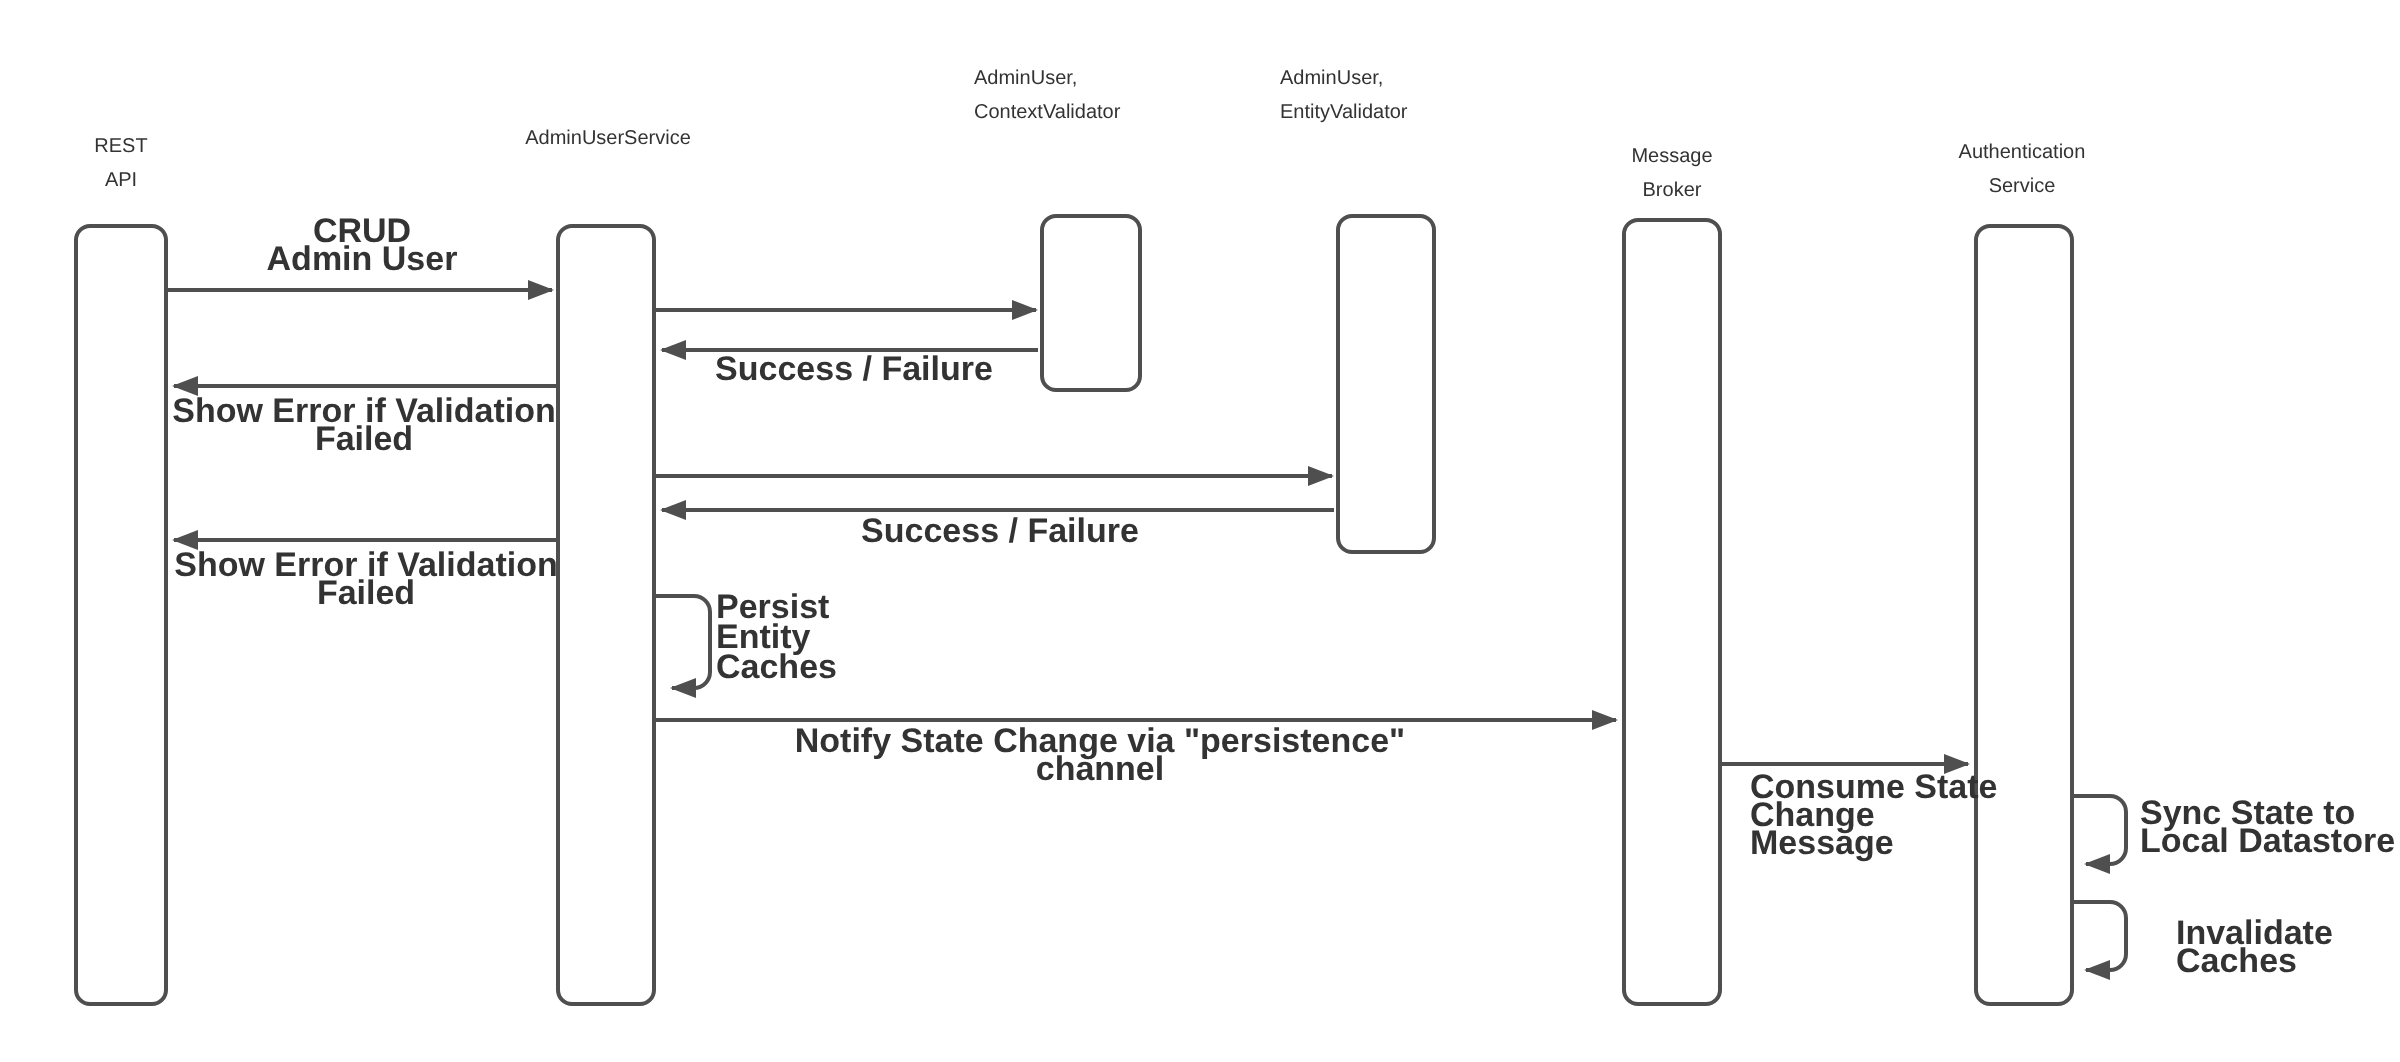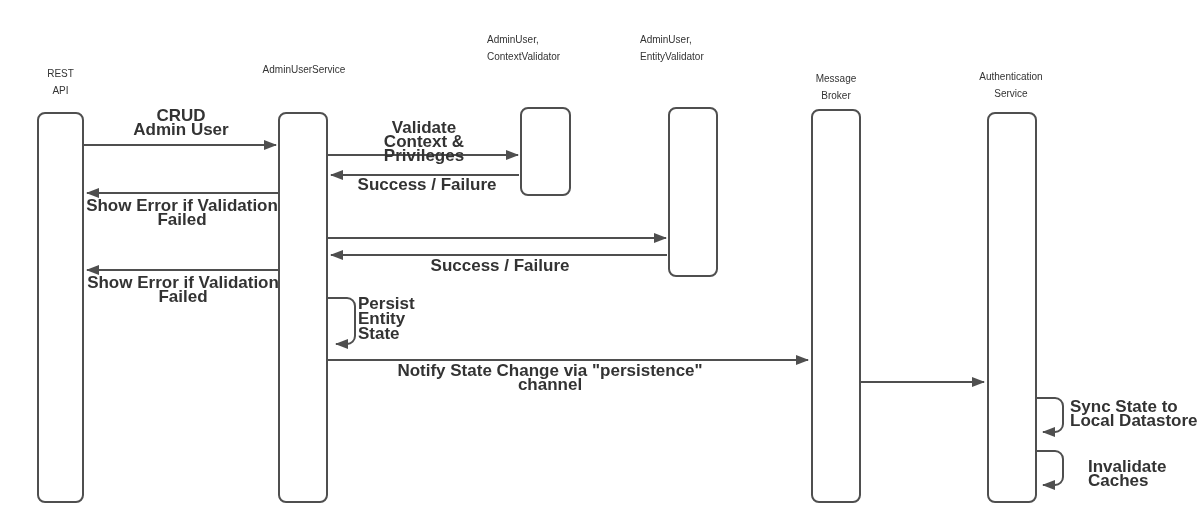--- a/index.html
+++ b/index.html
@@ -87,26 +87,26 @@
   <div class="actor-label" style="left:640px; top:31px; width:160px;">AdminUser,
 EntityValidator</div>
   <div class="actor-label center" style="left:941px; top:68px; width:140px;">Authentication
 Service</div>
   <div class="actor-label center" style="left:786px; top:70px; width:100px;">Message
 Broker</div>
 
   <div class="msg-label center" style="left:101px;  top:109px; width:160px;">CRUD
 Admin User</div>
   <div class="msg-label center" style="left:84px;   top:199px; width:196px;">Show Error if Validation Failed</div>
-  <div class="msg-label center" style="left:344px;  top:121px; width:160px;">Validate
-Context &amp; Privileges</div>
   <div class="msg-label center" style="left:347px;  top:178px; width:160px;">Success / Failure</div>
   <div class="msg-label center" style="left:420px;  top:259px; width:160px;">Success / Failure</div>
   <div class="msg-label center" style="left:85px;   top:276px; width:196px;">Show Error if Validation Failed</div>
   <div class="msg-label" style="left:358px;  top:296px; width:100px; line-height:15px;">Persist
 Entity
-State</div>
+Caches</div>
   <div class="msg-label center" style="left:390px;  top:364px; width:320px;">Notify State Change via "persistence" channel</div>
+  <div class="msg-label" style="left:875px;  top:387px; width:130px;">Consume State
+Change Message</div>
   <div class="msg-label" style="left:1070px; top:400px; width:130px;">Sync State to
 Local Datastore</div>
   <div class="msg-label" style="left:1088px; top:460px; width:130px;">Invalidate Caches</div>
 
 </div>
 
 </body></html>

